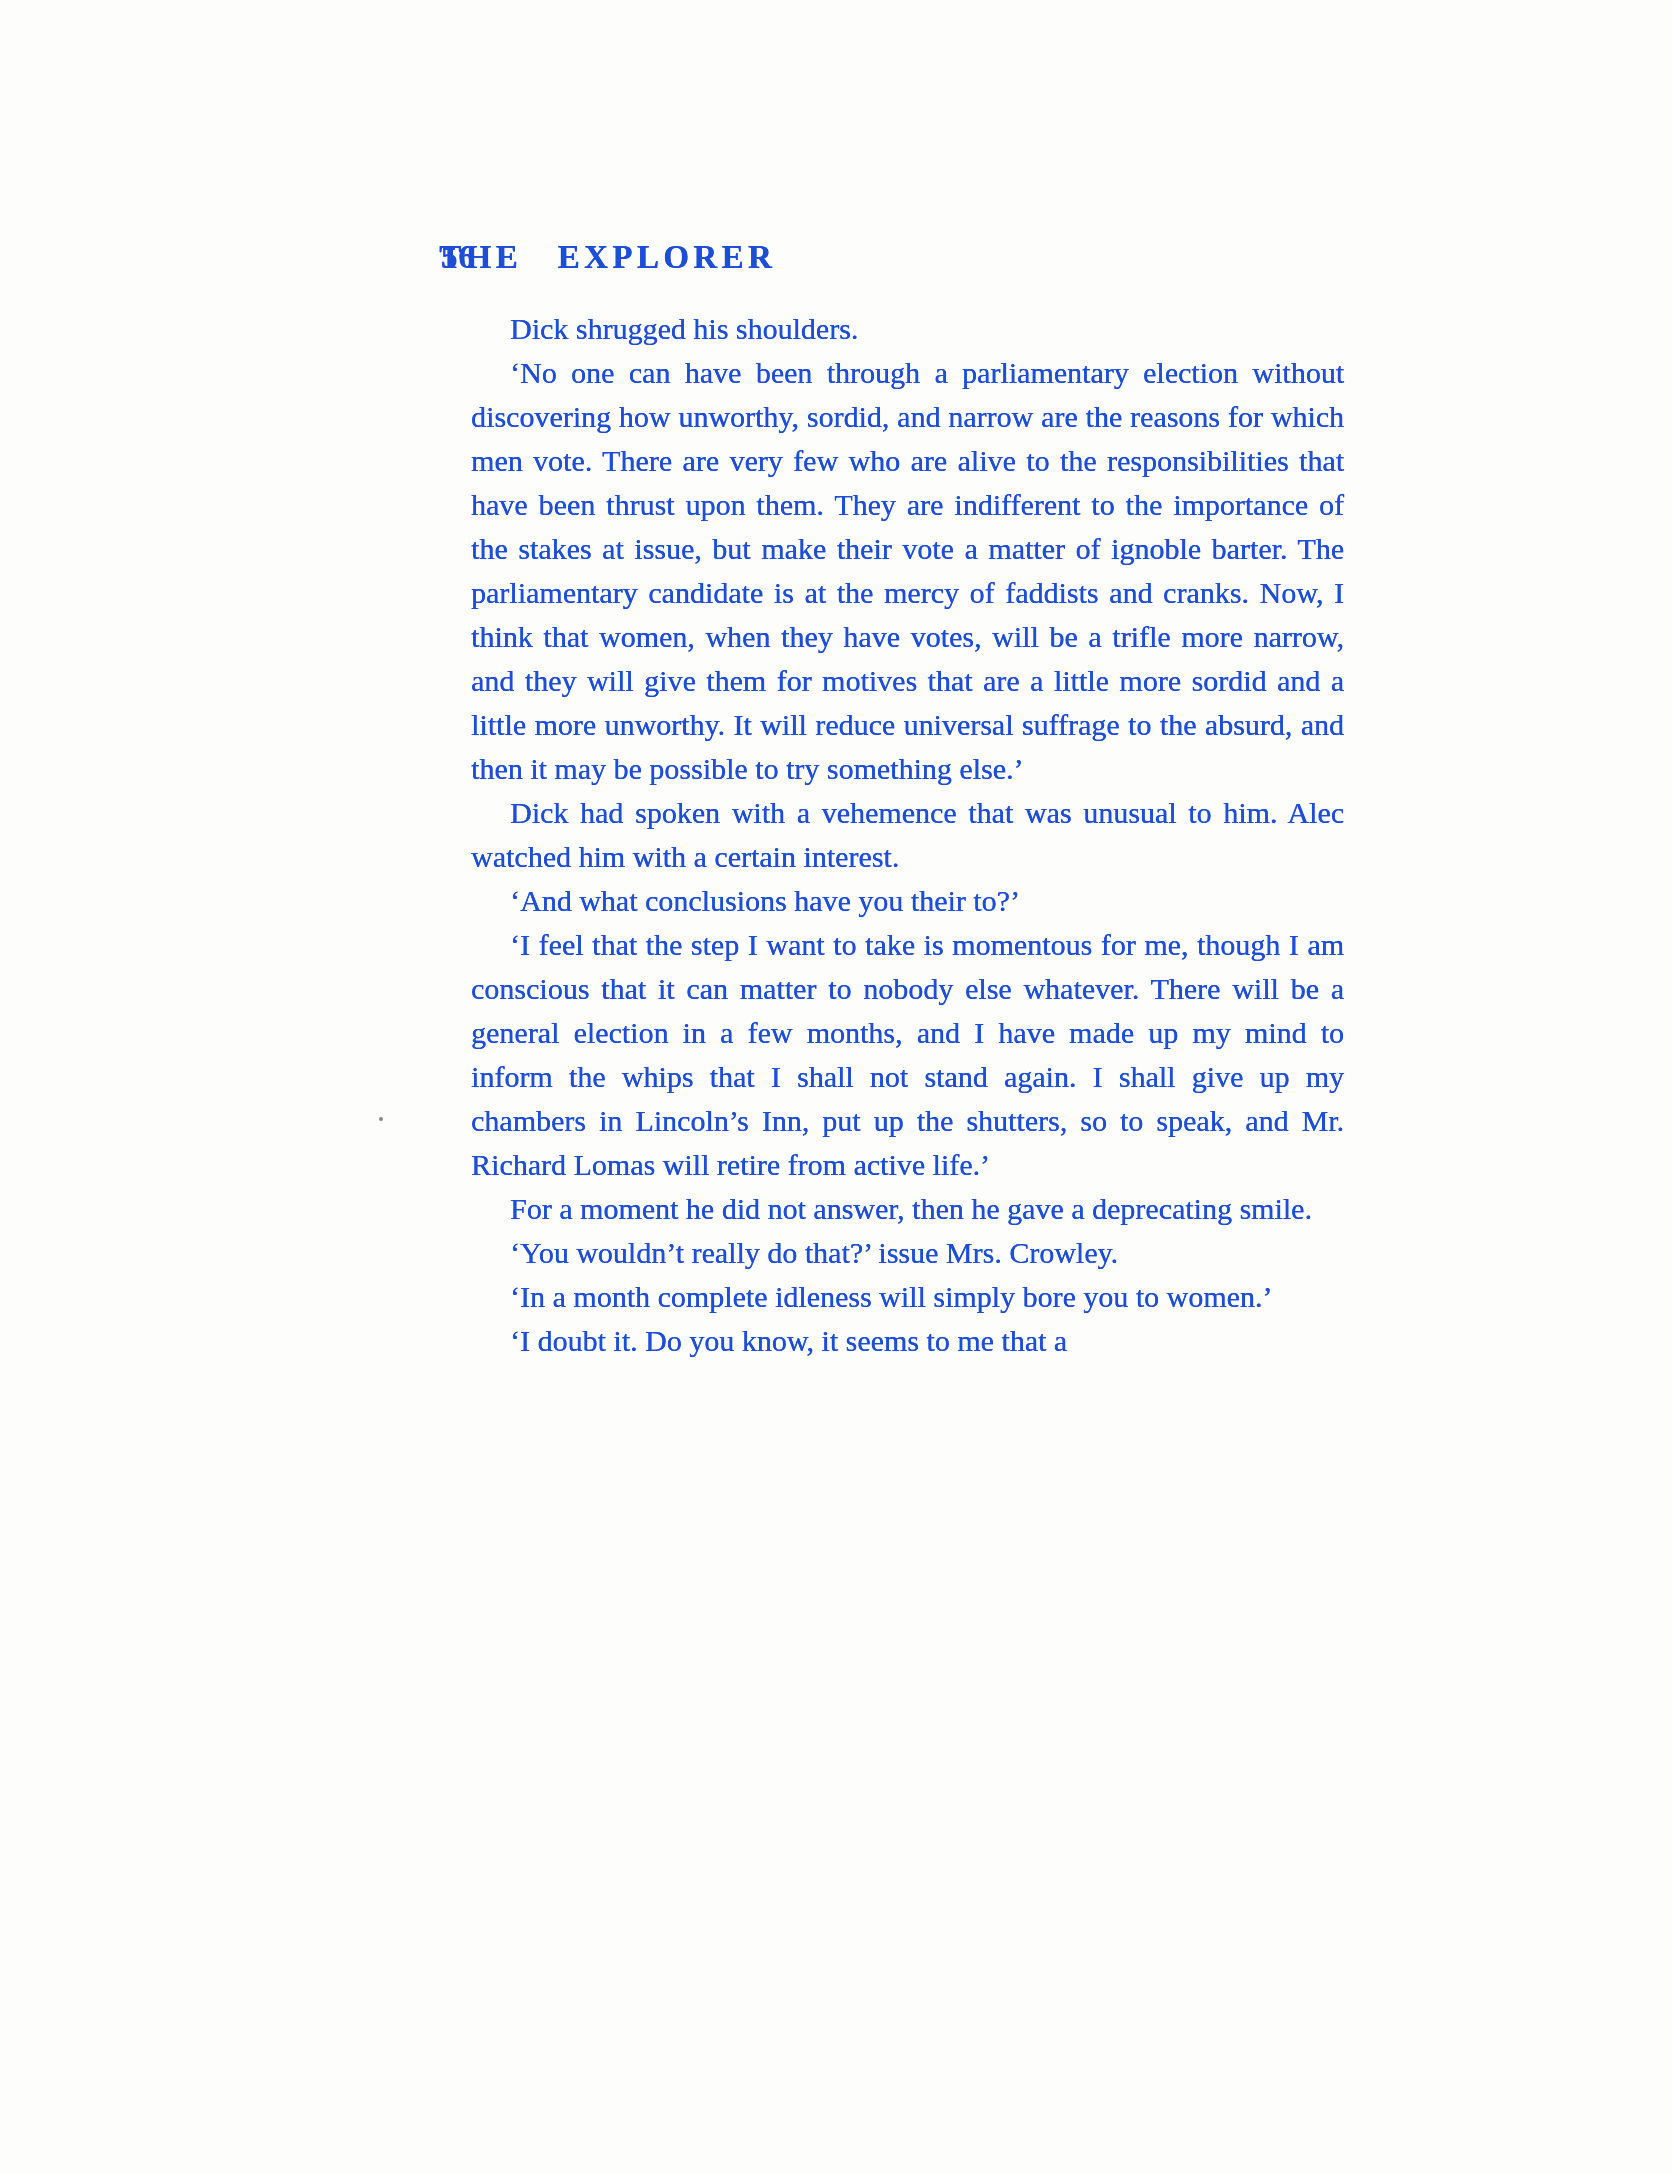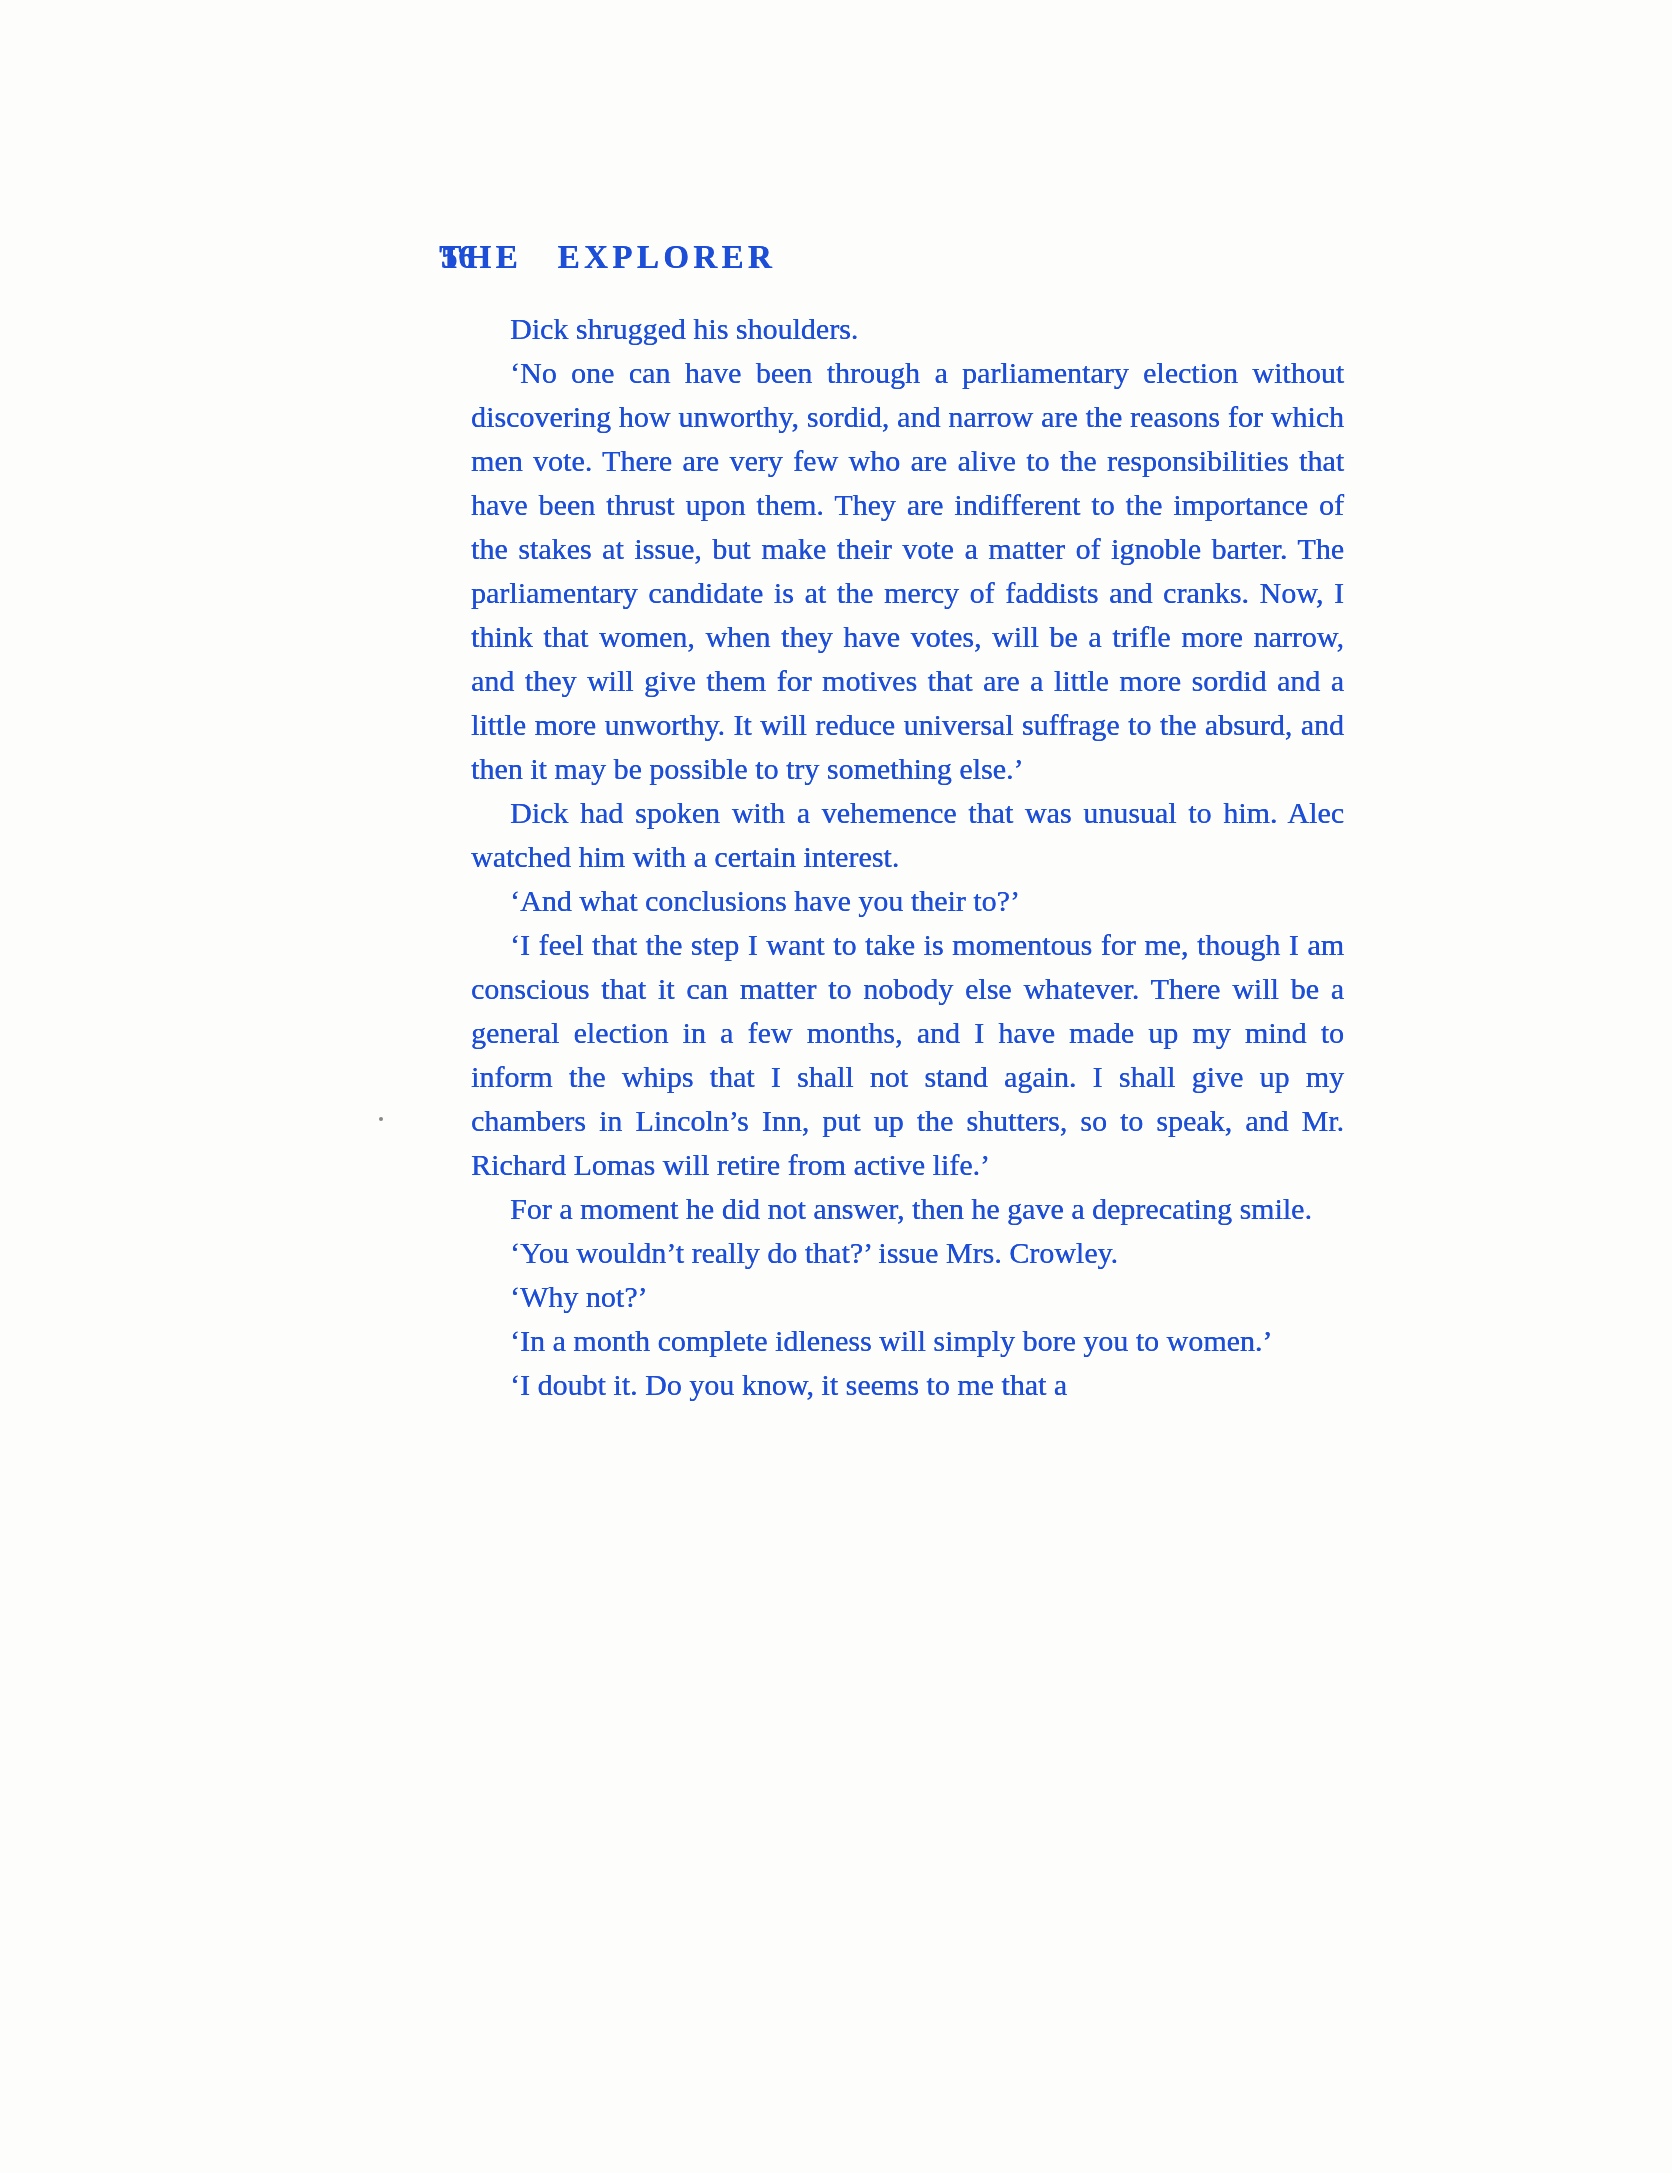--- a/index.html
+++ b/index.html
@@ -79,21 +79,20 @@
   </div>
 
   <div class="text-block">
     <p>Dick shrugged his shoulders.</p>
     <p>‘No one can have been through a parliamentary election without discovering how unworthy, sordid, and narrow are the reasons for which men vote.  There are very few who are alive to the responsibilities that have been thrust upon them.  They are indifferent to the importance of the stakes at issue, but make their vote a matter of ignoble barter.  The parliamentary candidate is at the mercy of faddists and cranks.  Now, I think that women, when they have votes, will be a trifle more narrow, and they will give them for motives that are a little more sordid and a little more unworthy.  It will reduce universal suffrage to the absurd, and then it may be possible to try something else.’</p>
     <p>Dick had spoken with a vehemence that was unusual to him.  Alec watched him with a certain interest.</p>
     <p>‘And what conclusions have you their to?’</p>
     <p>‘I feel that the step I want to take is momentous for me, though I am conscious that it can matter to nobody else whatever.  There will be a general election in a few months, and I have made up my mind to inform the whips that I shall not stand again.  I shall give up my chambers in Lincoln’s Inn, put up the shutters, so to speak, and Mr. Richard Lomas will retire from active life.’</p>
     <p>For a moment he did not answer, then he gave a deprecating smile.</p>
     <p>‘You wouldn’t really do that?’ issue Mrs. Crowley.</p>
-    <p>‘Why not?’</p>
     <p>‘In a month complete idleness will simply bore you to women.’</p>
     <p>‘I doubt it.  Do you know, it seems to me that a</p>
   </div>
 
   <div class="speck"></div>
 
 </div>
 
 
 </body></html>

